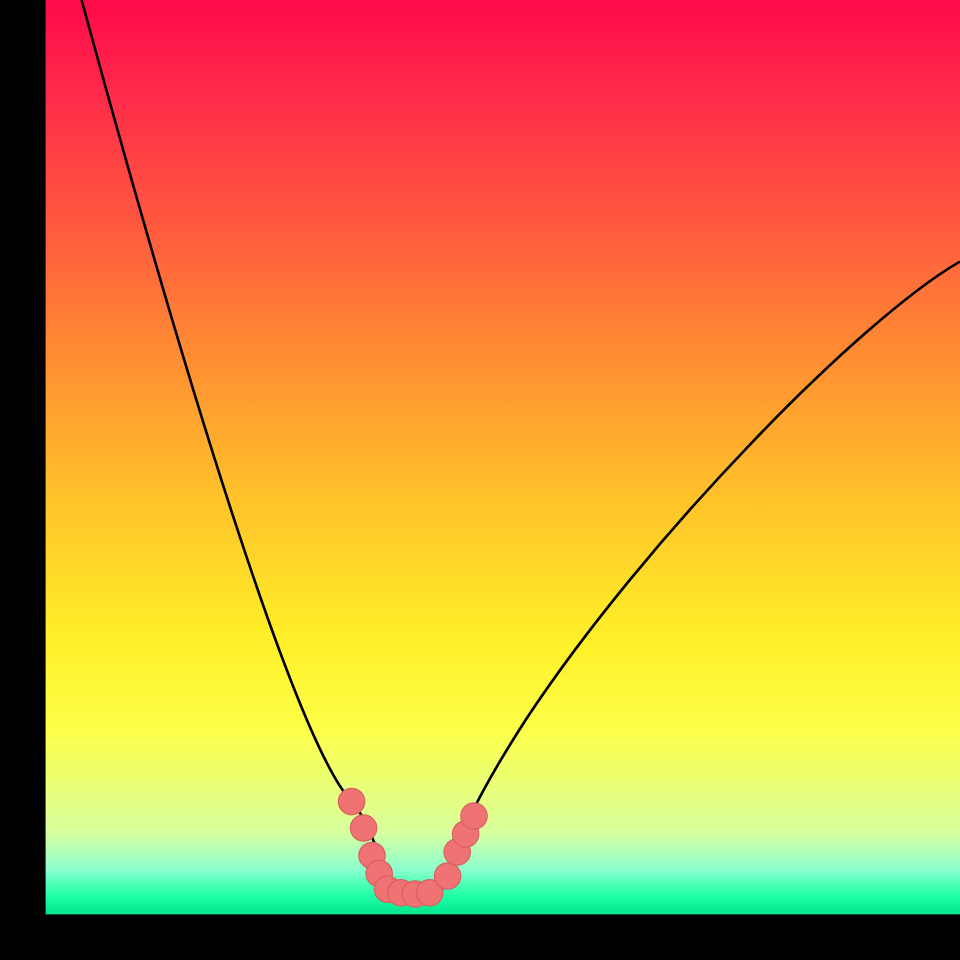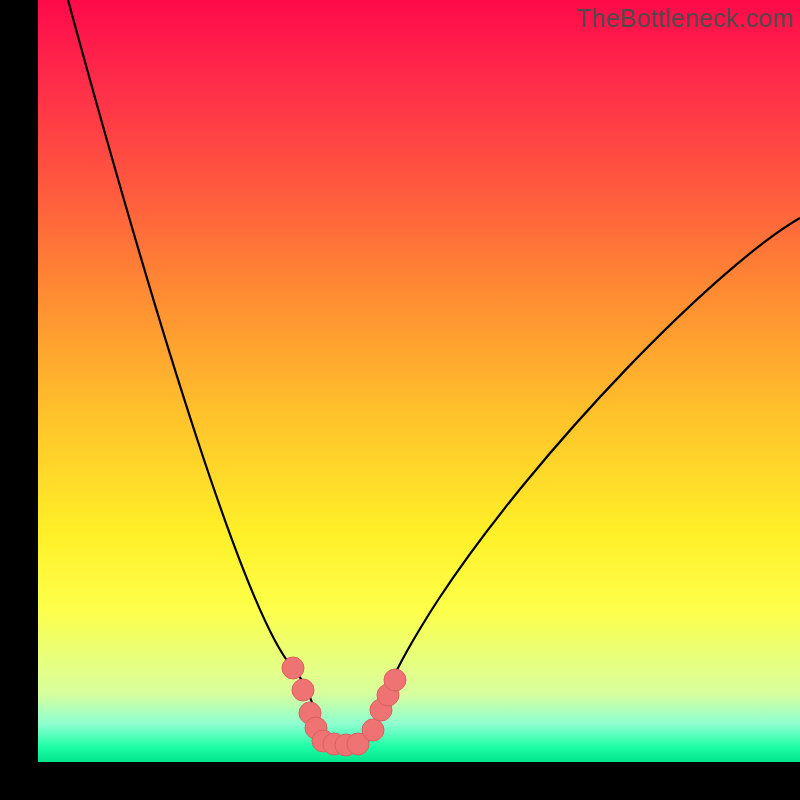--- a/index.html
+++ b/index.html
@@ -44,21 +44,20 @@
   svg {
     position: absolute;
     left: 0;
     top: 0;
   }
 </style>
 </head>
 <body>
 
 <div class="frame">
-  <div class="watermark">TheBottleneck.com</div>
   <svg width="762" height="762" viewBox="0 0 762 762">
     <g>
         <path d="M 30 0 C 120 330, 210 620, 255 668 C 266 680, 276 700, 285 742" fill="none" stroke="#000000" stroke-width="2.2"></path>
         <path d="M 330 742 C 345 695, 360 662, 400 600 C 500 448, 680 265, 762 218" fill="none" stroke="#000000" stroke-width="2.2"></path>
       </g>
     <g>
         <circle cx="255" cy="668" r="11" fill="#f07373" stroke="#d86060" stroke-width="1"></circle>
         <circle cx="265" cy="690" r="11" fill="#f07373" stroke="#d86060" stroke-width="1"></circle>
         <circle cx="272" cy="713" r="11" fill="#f07373" stroke="#d86060" stroke-width="1"></circle>
         <circle cx="278" cy="728" r="11" fill="#f07373" stroke="#d86060" stroke-width="1"></circle>

